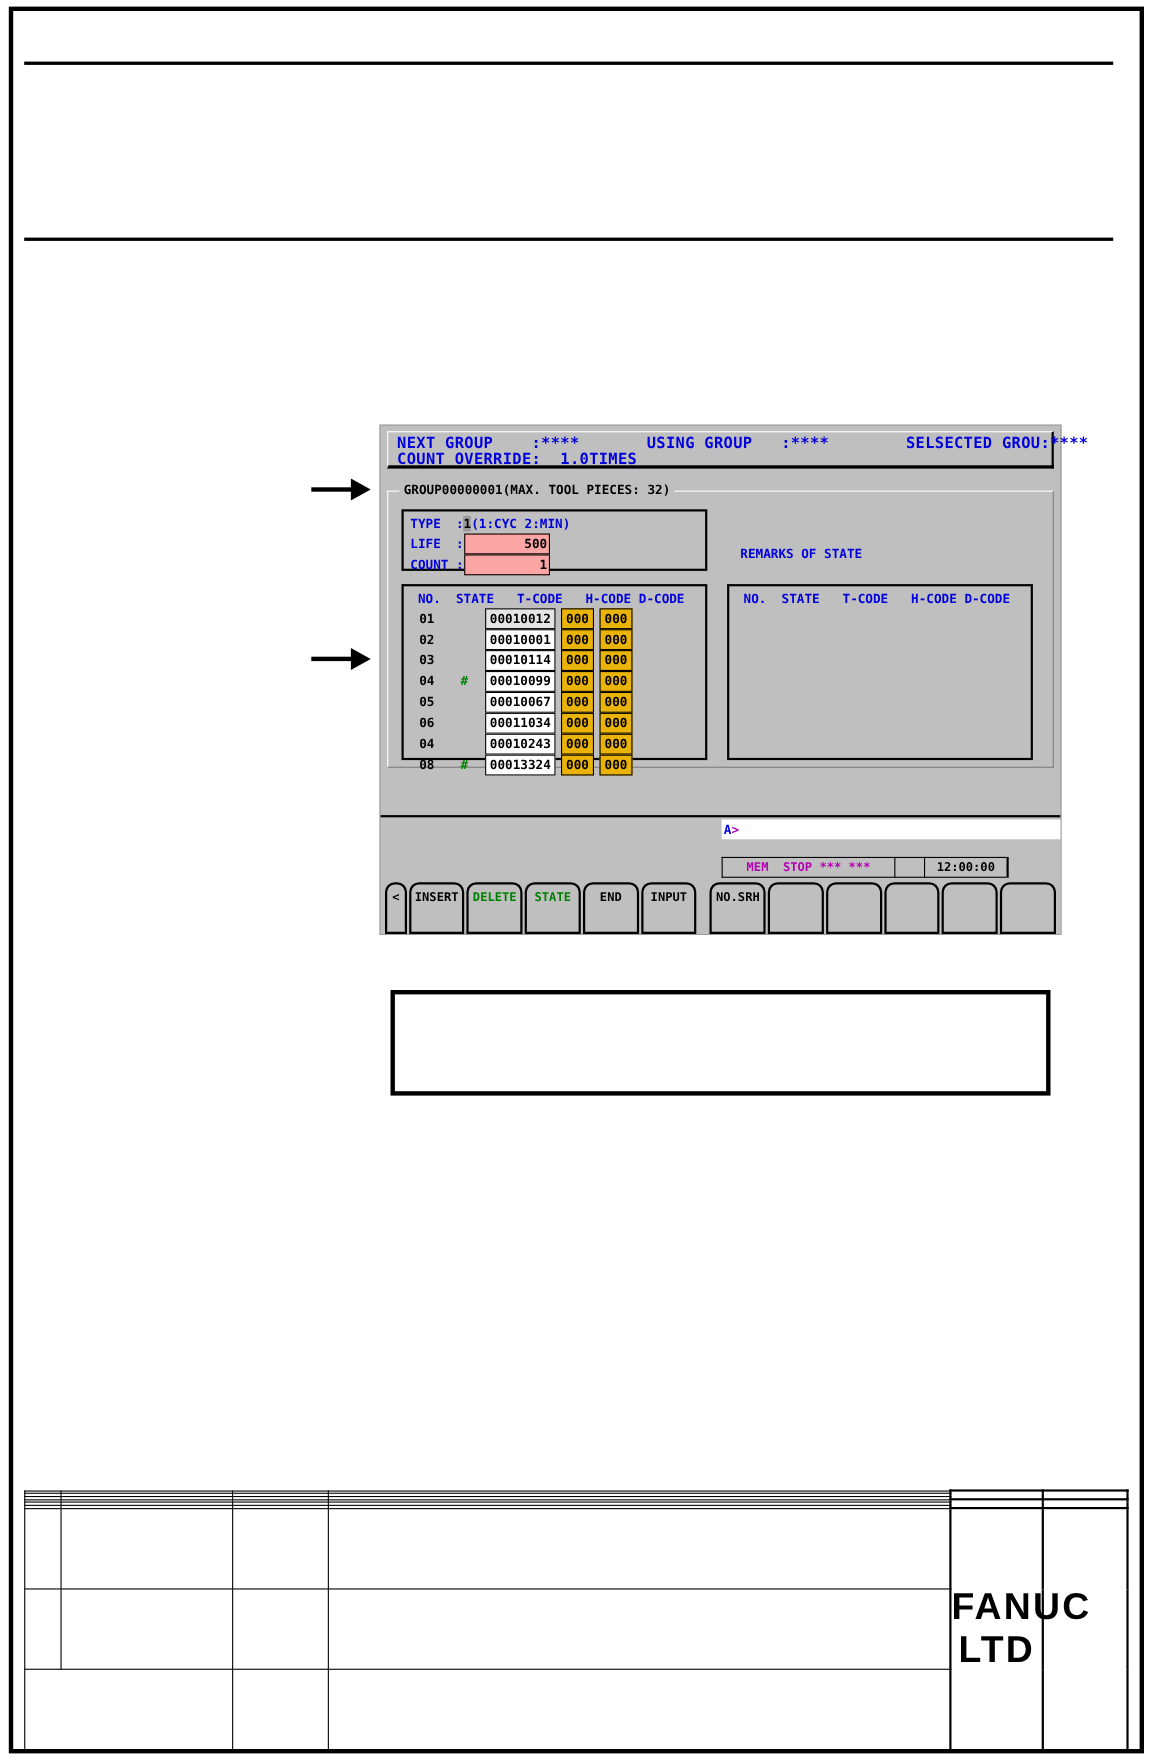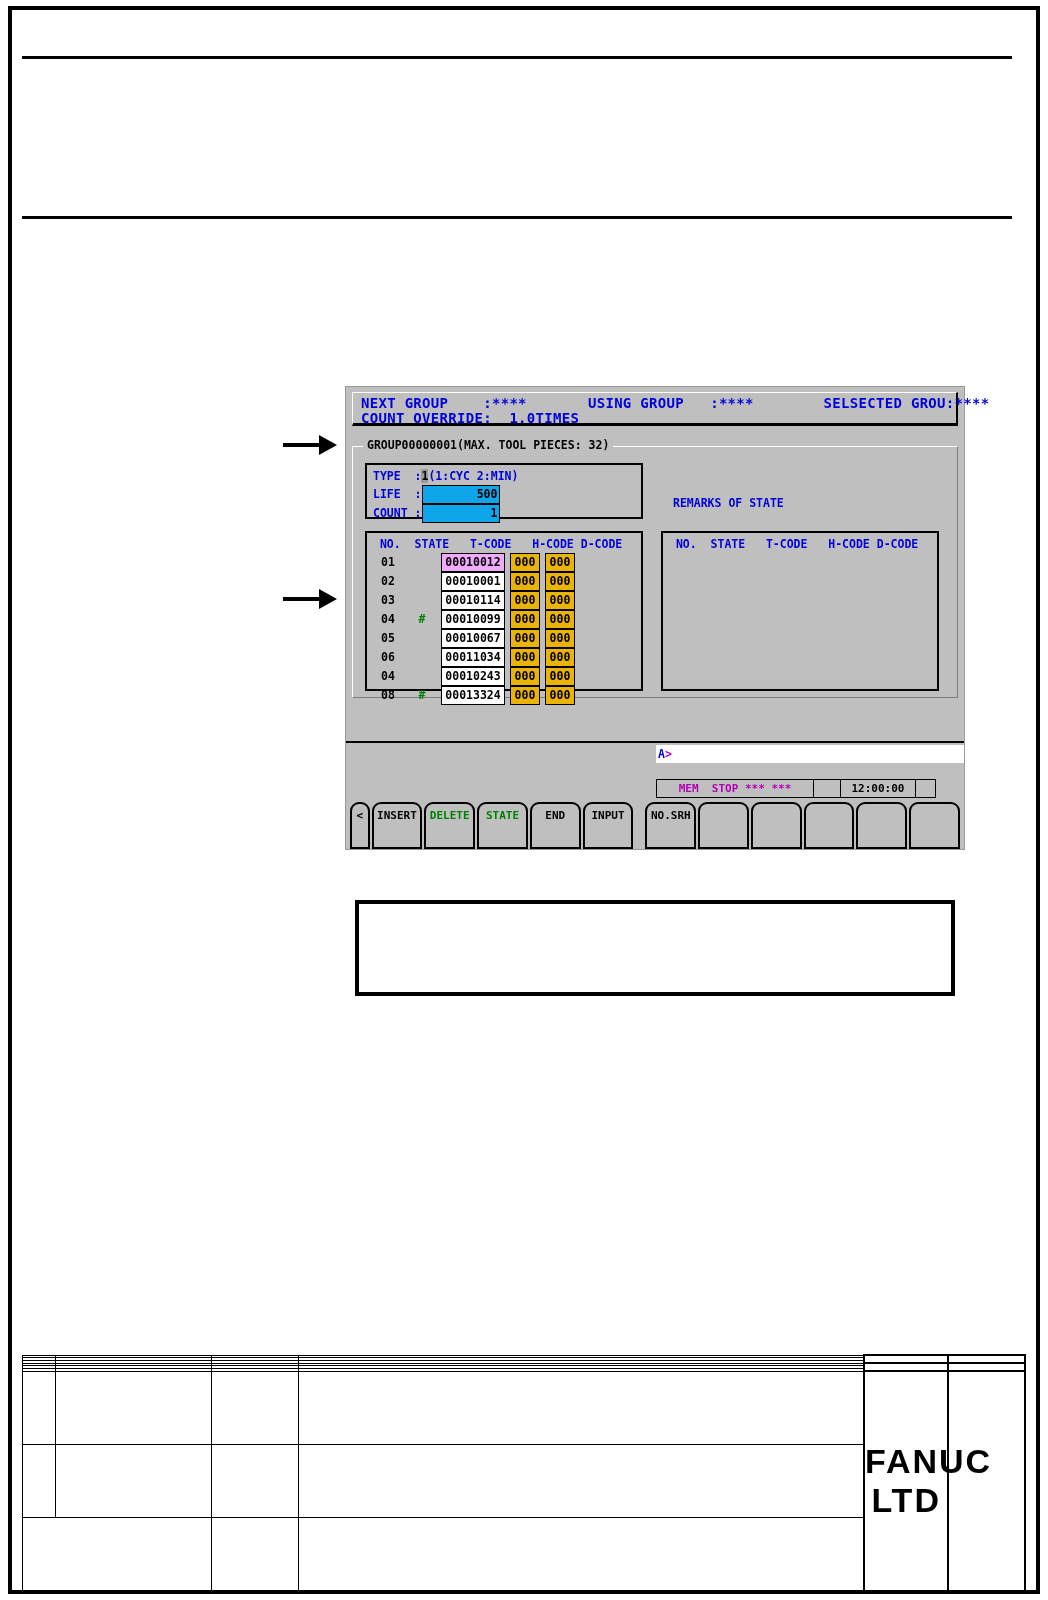--- a/index.html
+++ b/index.html
@@ -71,21 +71,21 @@
   }
 
   .tv-box{
     position:absolute;left:12px;top:16px;width:278px;height:56px;
     border:2px solid #000;background:#bfbfbf;box-sizing:border-box;
     padding:3px 0 0 6px;
   }
   .tv-row{white-space:pre;font-size:11.5px;font-weight:bold;line-height:17px;color:#0000dd;}
   .tv-row .lbl{color:#0000dd;}
   .tv-field{
-    display:inline-block;background:#0ea5e9;color:#000;
+    display:inline-block;background:#fca5a5;color:#000;
     border:1px solid #000;padding:0 2px;margin-left:1px;
     text-align:right;font-weight:bold;
   }
   .tv-field.w{width:72px;}
   .cursor-cell{background:#9a9a9a;color:#000;}
 
   .remarks{
     position:absolute;left:320px;top:14px;width:286px;
     font-size:11.5px;font-weight:bold;line-height:17px;color:#0000dd;white-space:pre;
   }
@@ -100,37 +100,37 @@
     position:absolute;left:308px;top:84px;width:278px;height:160px;
     border:2px solid #000;background:#bfbfbf;box-sizing:border-box;padding:3px 4px 0 6px;
   }
   .th{color:#0000dd;font-size:11.5px;font-weight:bold;white-space:pre;line-height:17px;}
   .trow{font-size:11.5px;font-weight:bold;white-space:pre;line-height:17px;color:#000;
         display:flex;align-items:center;}
   .c-no{display:inline-block;width:30px;text-align:center;color:#000;}
   .c-st{display:inline-block;width:38px;text-align:center;color:#008000;}
   .c-t{display:inline-block;width:62px;background:#fff;border:1px solid #000;
        text-align:center;margin-right:5px;}
-  .c-t.hl{background:#f0abfc;}
+  .c-t.hl{background:#e5e5e5;}
   .c-h,.c-d{display:inline-block;width:28px;background:#eab308;border:1px solid #000;
        text-align:center;margin-right:5px;}
 
   
   .cnc-bottom{
     position:absolute;left:0;bottom:0;width:100%;height:108px;background:#bfbfbf;
     border-top:2px solid #000;box-sizing:border-box;
   }
   .cmdline{
     position:absolute;left:310px;top:2px;width:308px;height:18px;background:#fff;
     color:#0000dd;font-size:11.5px;font-weight:bold;padding-left:2px;box-sizing:border-box;
     line-height:18px;white-space:pre;
   }
   .cmdline .gt{color:#b300b3;}
   .modebar{
-    position:absolute;left:310px;top:36px;width:280px;height:19px;
+    position:absolute;left:310px;top:36px;width:260px;height:19px;
     display:flex;align-items:stretch;
   }
   .modebar .seg{
     background:#bfbfbf;border:1px solid #000;border-right:none;
     font-size:11px;font-weight:bold;color:#b300b3;
     display:flex;align-items:center;justify-content:center;white-space:pre;
   }
   .modebar .seg.s1{flex:0 0 156px;}
   .modebar .seg.s2{flex:0 0 26px;}
   .modebar .seg.s3{flex:0 0 74px;color:#000;}

